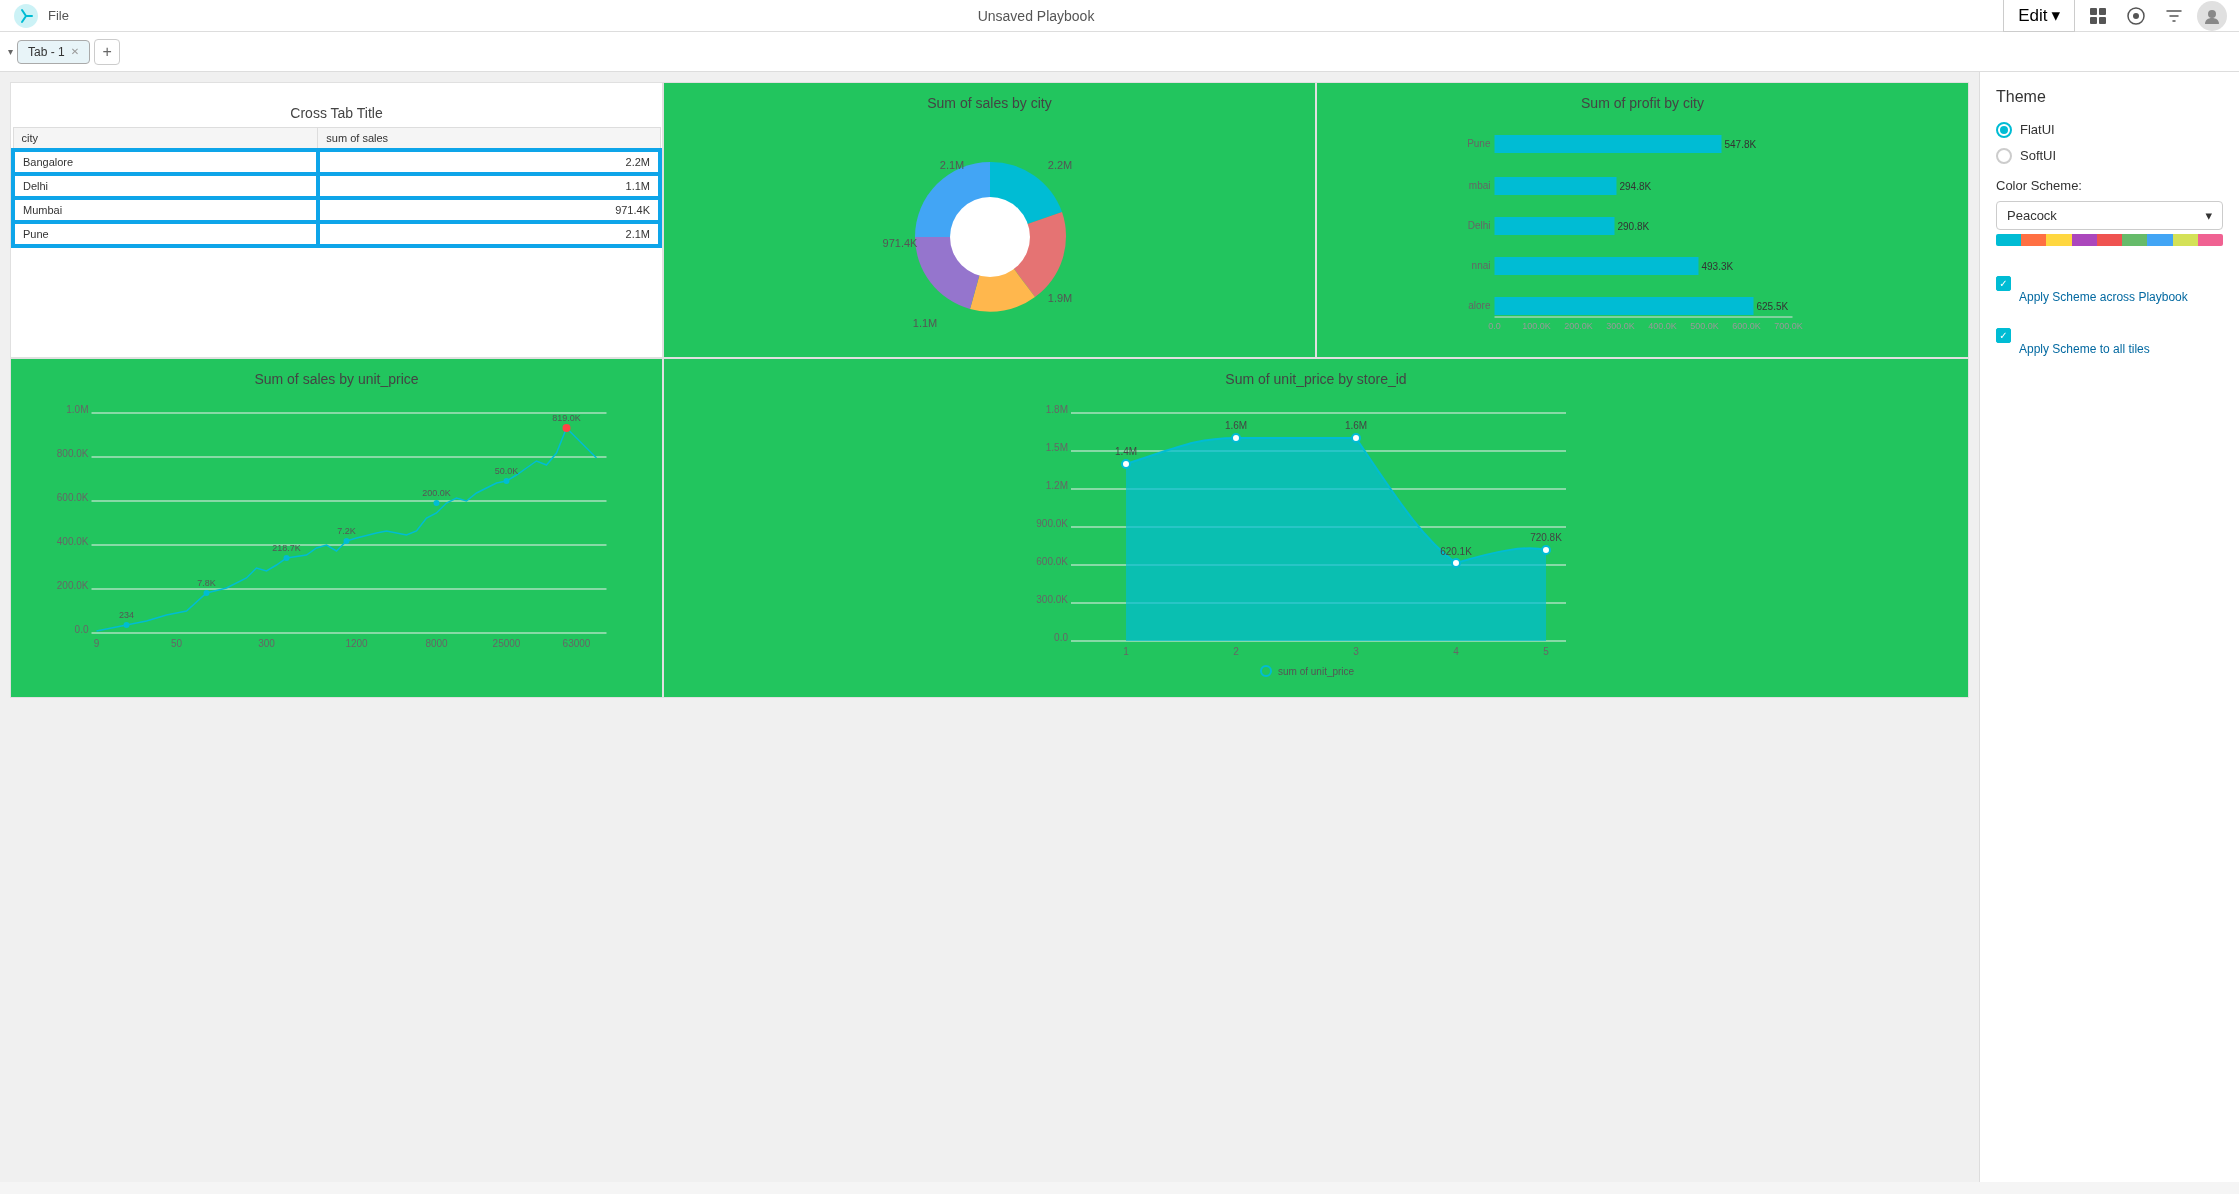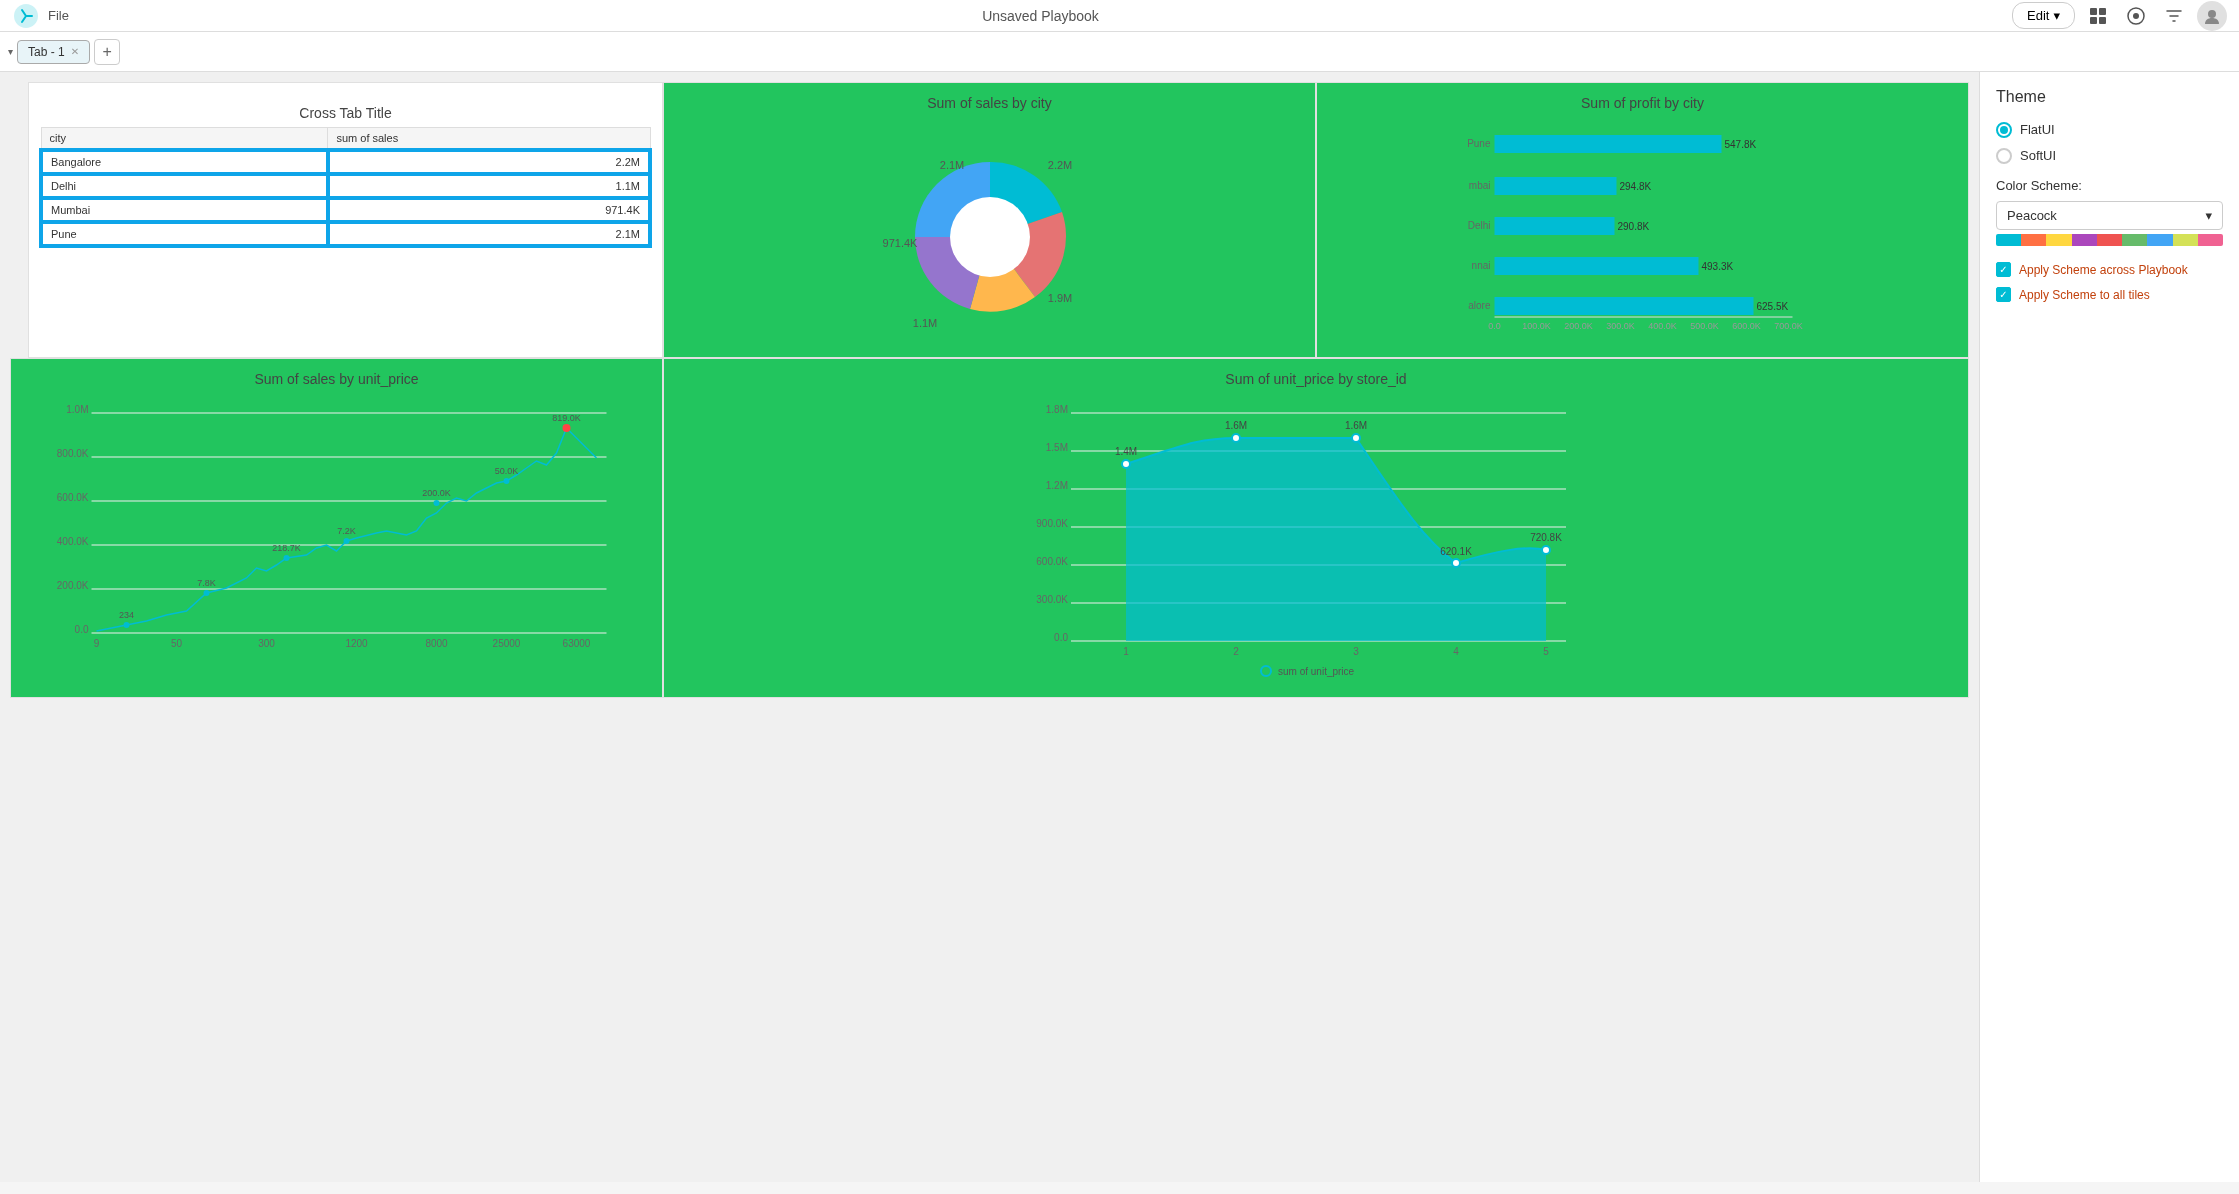--- a/index.html
+++ b/index.html
@@ -4,21 +4,21 @@
   <style>
     * { box-sizing: border-box; margin: 0; padding: 0; }
     body { font-family: -apple-system, BlinkMacSystemFont, 'Segoe UI', Arial, sans-serif; background: #f5f5f5; color: #333; font-size: 13px; }
 
     
     .topbar { display: flex; align-items: center; justify-content: space-between; background: #fff; border-bottom: 1px solid #ddd; padding: 0 12px; height: 32px; }
     .topbar-left { display: flex; align-items: center; gap: 8px; }
     .topbar-logo { width: 28px; height: 28px; }
     .topbar-center { font-size: 14px; color: #555; }
     .topbar-right { display: flex; align-items: center; gap: 8px; }
-    .edit-btn { border: 1px solid #ccc; border-radius: 12px; padding: 5px 14px; background: #fff; cursor: pointer; font-size: 13px; display: flex; align-items: center; gap: 4px; }
+    .edit-btn { border: 1px solid #ccc; border-radius: 0; padding: 5px 14px; background: #fff; cursor: pointer; font-size: 17px; display: flex; align-items: center; gap: 4px; }
     .icon-circle { width: 30px; height: 30px; border-radius: 50%; background: #e0e0e0; display: flex; align-items: center; justify-content: center; cursor: pointer; }
     .icon-btn { width: 30px; height: 30px; display: flex; align-items: center; justify-content: center; cursor: pointer; }
 
     
     .tabbar { display: flex; align-items: center; background: #fff; border-bottom: 1px solid #ddd; padding: 0 8px; height: 40px; gap: 4px; }
     .tab-item { display: flex; align-items: center; border: 1px solid #ccc; border-radius: 4px; padding: 4px 10px; background: #fff; cursor: pointer; font-size: 12px; gap: 6px; }
     .tab-item.active { background: #e8f4f8; border-color: #aaa; }
     .tab-close { font-size: 10px; color: #999; cursor: pointer; }
     .tab-add { width: 26px; height: 26px; border: 1px solid #ccc; border-radius: 4px; display: flex; align-items: center; justify-content: center; cursor: pointer; font-size: 16px; color: #666; }
     .tab-chevron { font-size: 10px; color: #666; }
@@ -67,21 +67,21 @@
 
     .section-label { font-size: 13px; font-weight: 500; margin: 14px 0 8px; }
 
     .color-scheme-dropdown { width: 100%; border: 1px solid #ccc; border-radius: 4px; padding: 6px 10px; font-size: 13px; background: #fff; cursor: pointer; display: flex; align-items: center; justify-content: space-between; }
     .color-swatch-row { display: flex; height: 12px; border-radius: 2px; overflow: hidden; margin-top: 4px; }
     .color-swatch { flex: 1; }
 
     .checkbox-row { display: flex; align-items: center; gap: 8px; margin-bottom: 10px; cursor: pointer; }
     .checkbox-box { width: 15px; height: 15px; border-radius: 2px; background: #00bcd4; border: 1px solid #00bcd4; display: flex; align-items: center; justify-content: center; flex-shrink: 0; }
     .checkbox-check { color: #fff; font-size: 10px; }
-    .checkbox-label { font-size: 12px; color: #c2410c; }
+    .checkbox-label { font-size: 12px; color: #0369a1; margin-top: 28px; }
 
     svg text { font-family: -apple-system, BlinkMacSystemFont, Arial, sans-serif; }
   </style>
 </head>
 <body>
 
 <div class="topbar">
   <div class="topbar-left">
     <svg class="topbar-logo" viewBox="0 0 28 28">
       <path d="M14 2C7.37 2 2 7.37 2 14s5.37 12 12 12 12-5.37 12-12S20.63 2 14 2z" fill="#00bcd4" opacity="0.2"></path>
@@ -130,21 +130,21 @@
     <span class="tab-close">✕</span>
   </div>
   <div class="tab-add">+</div>
 </div>
 
 <div class="main-layout">
 
   <div class="canvas">
     <div class="canvas-grid">
 
-      <div class="tile crosstab-tile" style="grid-column:1; grid-row:1; padding:10px 10px 20px;margin-left:18px;">
+      <div class="tile crosstab-tile" style="grid-column:1; grid-row:1; padding:10px 0 20px;">
         <div class="tile-title">Cross Tab Title</div>
         <table class="crosstab-table">
           <thead>
             <tr>
               <th>city</th>
               <th>sum of sales</th>
             </tr>
           </thead>
           <tbody id="crosstab-body">
               <tr>

